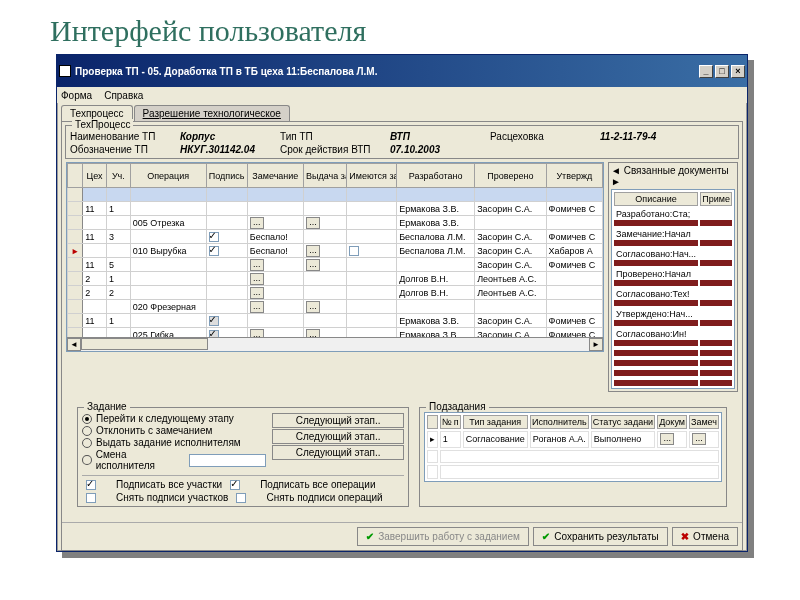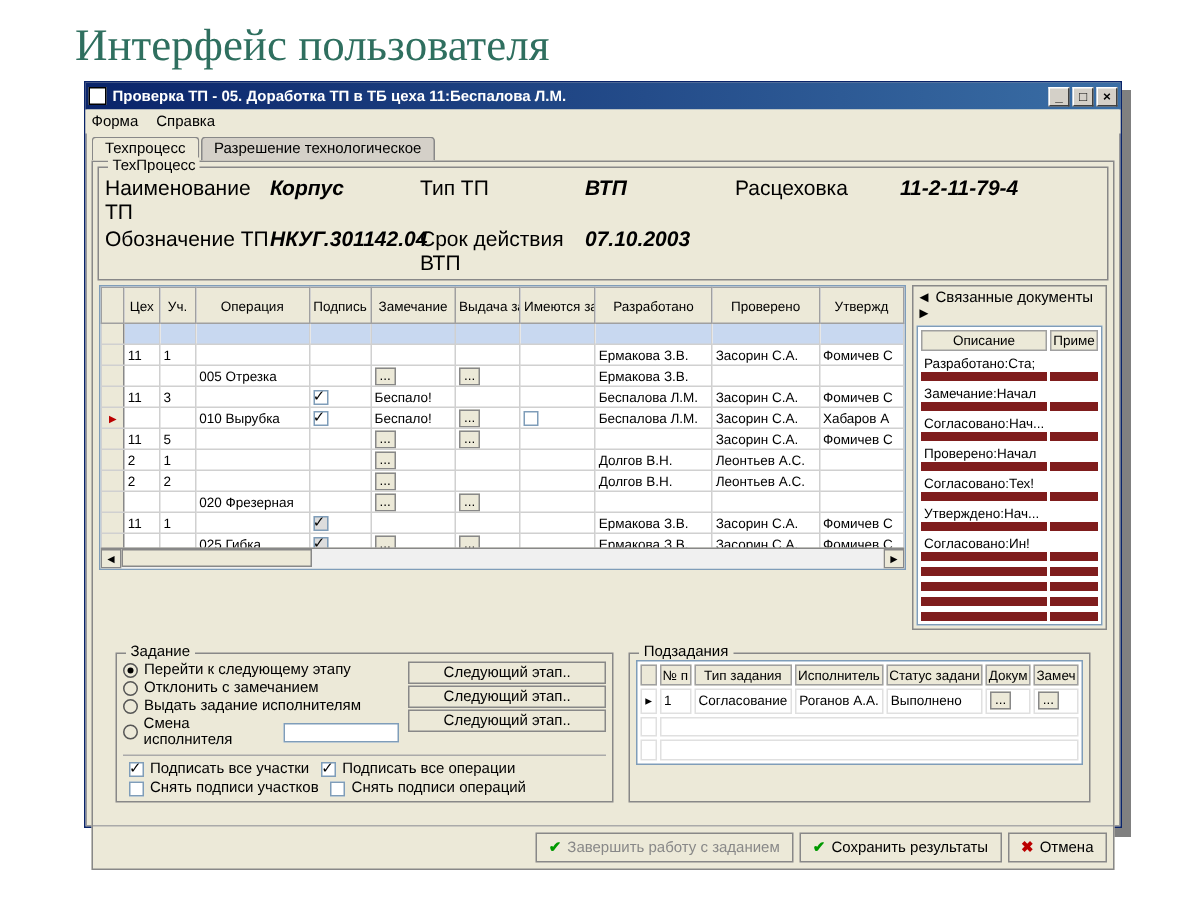--- a/index.html
+++ b/index.html
@@ -1,32 +1,32 @@
 <!DOCTYPE html>
 <html><head>
 <meta charset="utf-8">
 <style>
   * { box-sizing: border-box; margin: 0; padding: 0; }
   body { font-family: "Tahoma", sans-serif; font-size: 9px; background: #fff; width: 800px; height: 600px; overflow: hidden; position: relative; }
   .slide-title { font-family: Georgia, serif; font-size: 30px; color: #2f6f5f; padding: 14px 0 6px 50px; }
   .shadow { position: absolute; left: 62px; top: 60px; width: 692px; height: 498px; background: #808080; }
   .app { position: absolute; left: 56px; top: 54px; width: 692px; height: 498px; background: #ece9d8; border: 1px solid #0a246a; box-shadow: 0 0 0 1px #999 inset; }
-  .titlebar { height: 18px; background: linear-gradient(to right,#0a246a,#3a6ea5); color:#fff; display:flex; align-items:center; padding:0 2px; font-size:10px; font-weight:bold; }
+  .titlebar { height: 32px; background: linear-gradient(to right,#0a246a,#3a6ea5); color:#fff; display:flex; align-items:center; padding:0 2px; font-size:10px; font-weight:bold; }
   .titlebar .wicon { width:12px; height:12px; background:#fff; margin-right:4px; border:1px solid #000; }
   .titlebar .spacer { flex:1; }
   .titlebar .wbtn { width:14px; height:13px; background:#d4d0c8; border:1px solid #fff; border-right-color:#404040; border-bottom-color:#404040; margin-left:2px; display:flex; align-items:center; justify-content:center; color:#000; font-size:9px; line-height:1; cursor:pointer; }
   .menubar { height:16px; background:#ece9d8; display:flex; align-items:center; padding:0 4px; font-size:10px; }
   .menubar span { margin-right:12px; cursor:pointer; }
   .tabs { display:flex; margin:2px 4px 0 4px; }
   .tab { padding:2px 8px; background:#ece9d8; border:1px solid #888; border-bottom:none; border-radius:3px 3px 0 0; margin-right:1px; font-size:10px; cursor:pointer; }
-  .tab.inactive { background:#d4d0c8; }
+  .tab.inactive { background:#d4d0c8;text-decoration:underline; }
   .panel { border:1px solid #888; margin:0 4px 2px 4px; background:#ece9d8; }
   .groupbox { border:1px solid #888; margin:3px; padding:4px 4px 2px 4px; position:relative; }
   .groupbox > .legend { position:absolute; top:-7px; left:6px; background:#ece9d8; padding:0 3px; font-size:10px; }
-  .hdr-row { display:flex; flex-wrap:wrap; font-size:14px; }
+  .hdr-row { display:flex; flex-wrap:wrap; font-size:10px; }
   .hdr-row .lbl { width:110px; padding:1px 0; }
   .hdr-row .val { font-weight:bold; width:100px; padding:1px 0;font-style:italic; }
   .main-split { display:flex; margin:0 4px; }
   .grid-wrap { flex:1; border:1px solid #7f9db9; background:#fff; height:190px; overflow:hidden; position:relative; }
   .side-wrap { width:130px; margin-left:4px; }
   .groupbox-side { border:1px solid #888; padding:2px; }
   table.grid { border-collapse:collapse; width:100%; font-size:9px; table-layout:fixed; }
   table.grid th { background:#ece9d8; border:1px solid #a0a0a0; padding:1px 2px; font-weight:normal; height:24px; overflow:hidden; white-space:nowrap; }
   table.grid td { border:1px solid #d0d0d0; padding:0 2px; height:14px; white-space:nowrap; overflow:hidden; }
   table.grid td.sel { background:#c8d8f0; }
@@ -40,21 +40,21 @@
   .hscroll .track { flex:1; background:#f0f0f0; position:relative; }
   .hscroll .thumb { position:absolute; top:0; height:12px; width:25%; background:#ece9d8; border:1px solid #888; }
   .side-grid { width:100%; border:1px solid #7f9db9; background:#fff; height:168px; font-size:9px; overflow:hidden; }
   .side-grid th { background:#ece9d8; border:1px solid #a0a0a0; padding:1px; font-weight:normal;margin-left:48px; }
   .side-grid td { border-bottom:6px solid #7f1d1d; padding:1px 2px; white-space:nowrap; overflow:hidden; }
   .bottom-split { display:flex; margin:12px; gap:4px; }
   .rad-row { display:flex; align-items:center; margin:1px 0; font-size:10px; }
   .rad { width:10px; height:10px; border:1px solid #555; border-radius:50%; margin-right:4px; display:inline-flex; align-items:center; justify-content:center; }
   .rad.on::after { content:""; width:4px; height:4px; background:#000; border-radius:50%; }
   .smallbtn { border:1px solid #888; background:#ece9d8; padding:1px 6px; font-size:10px; margin:1px 0; cursor:pointer; display:block; width:132px; text-align:center; }
-  .chkrow { display:flex; align-items:center; font-size:10px; margin:1px 4px; }
+  .chkrow { display:flex; align-items:center; font-size:10px; margin:1px 4px;gap:16px; }
   .chkrow .chk { margin-right:4px; }
   .btn { border:1px solid #888; background:#ece9d8; padding:3px 8px; font-size:10px; display:inline-flex; align-items:center; gap:4px; cursor:pointer; }
   .btn.disabled { color:#888; }
   .footer-btns { display:flex; justify-content:flex-start; gap:4px; padding:4px; border-top:1px solid #aaa; }
   .sub-grid { border:1px solid #7f9db9; background:#fff; height:70px; font-size:9px; width:100%; }
   .sub-grid th { background:#ece9d8; border:1px solid #a0a0a0; font-weight:normal; padding:1px; white-space:nowrap; overflow:hidden; }
   .sub-grid td { border:1px solid #e0e0e0; padding:1px 2px; height:13px; white-space:nowrap; overflow:hidden; }
   .icon-check { color:#090; font-weight:bold; }
   .icon-x { color:#b00; font-weight:bold; }
   .legend-top { font-size:10px; margin-bottom:2px; }

